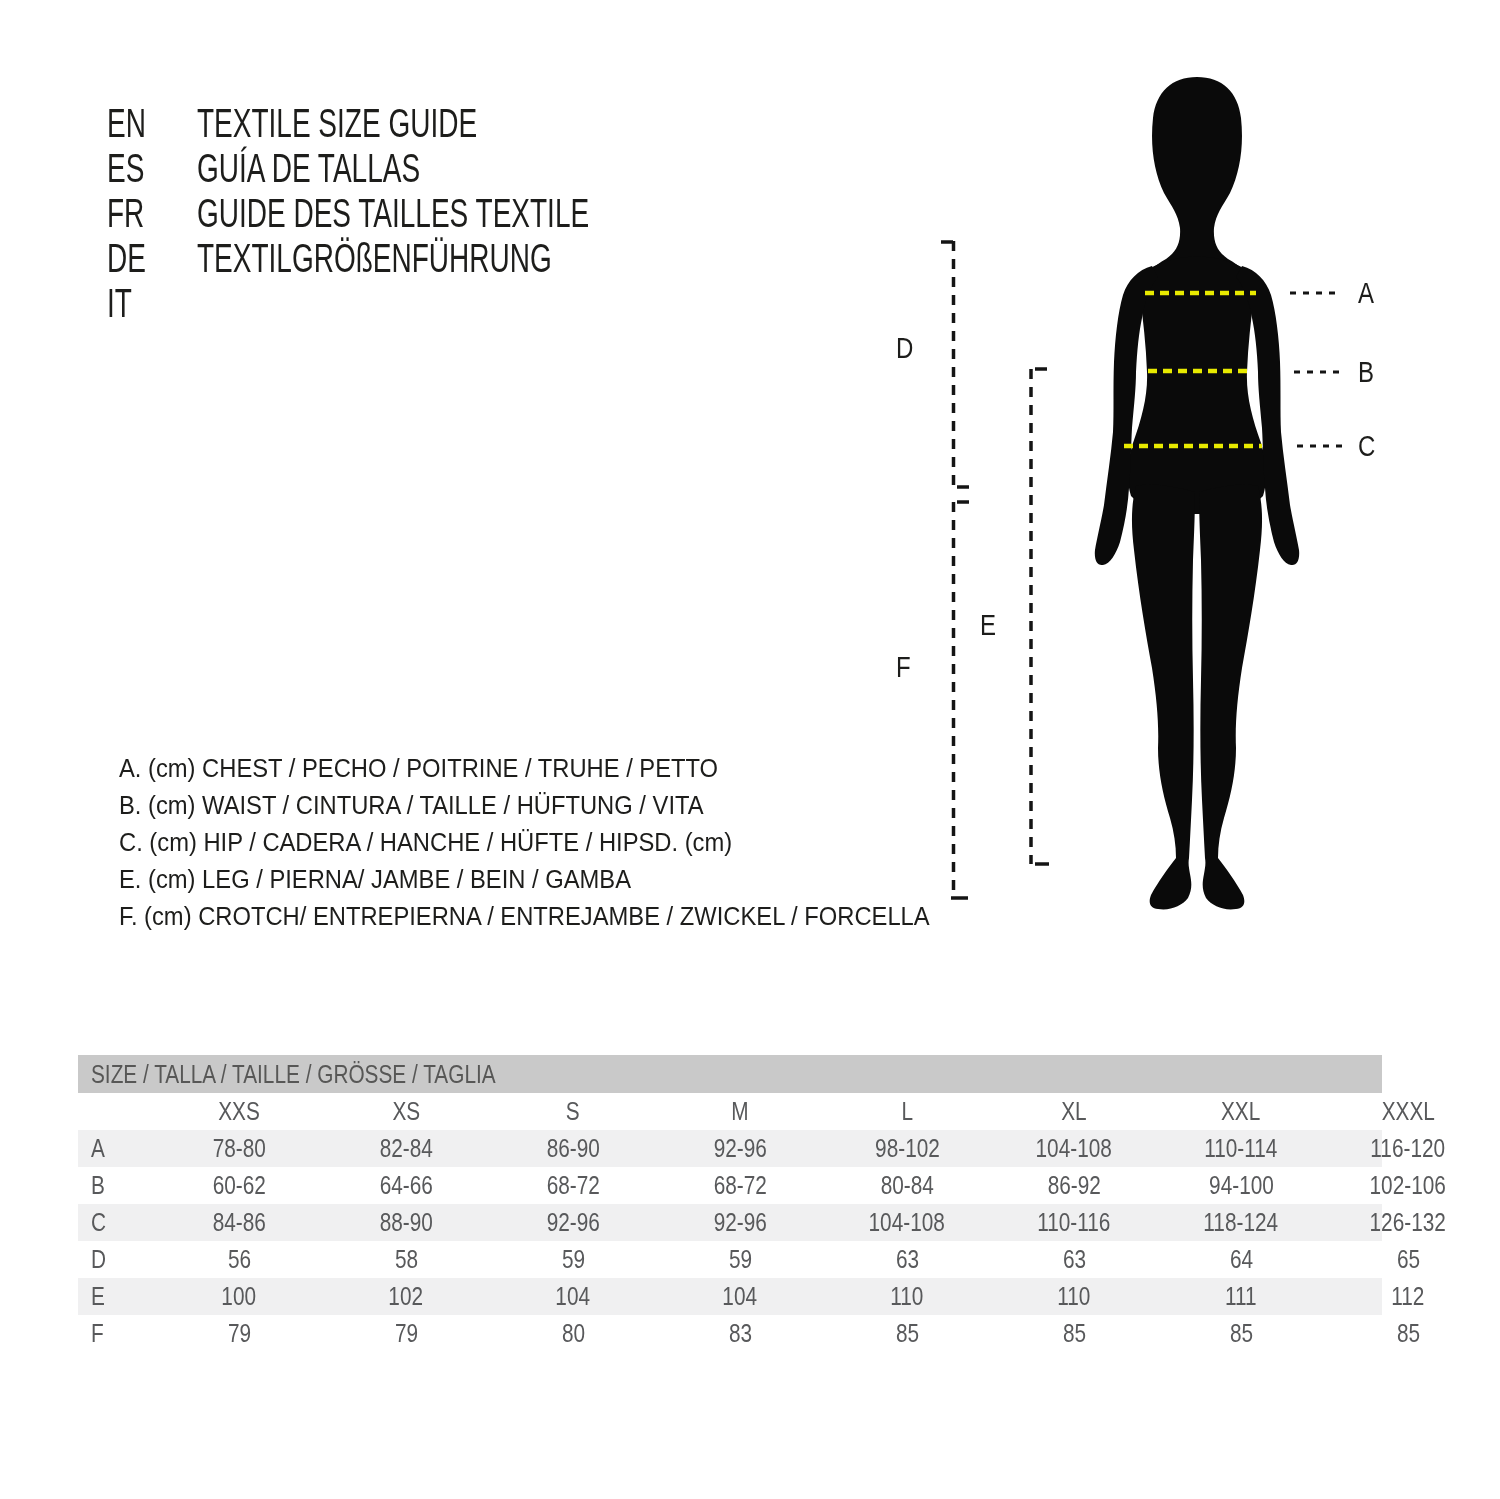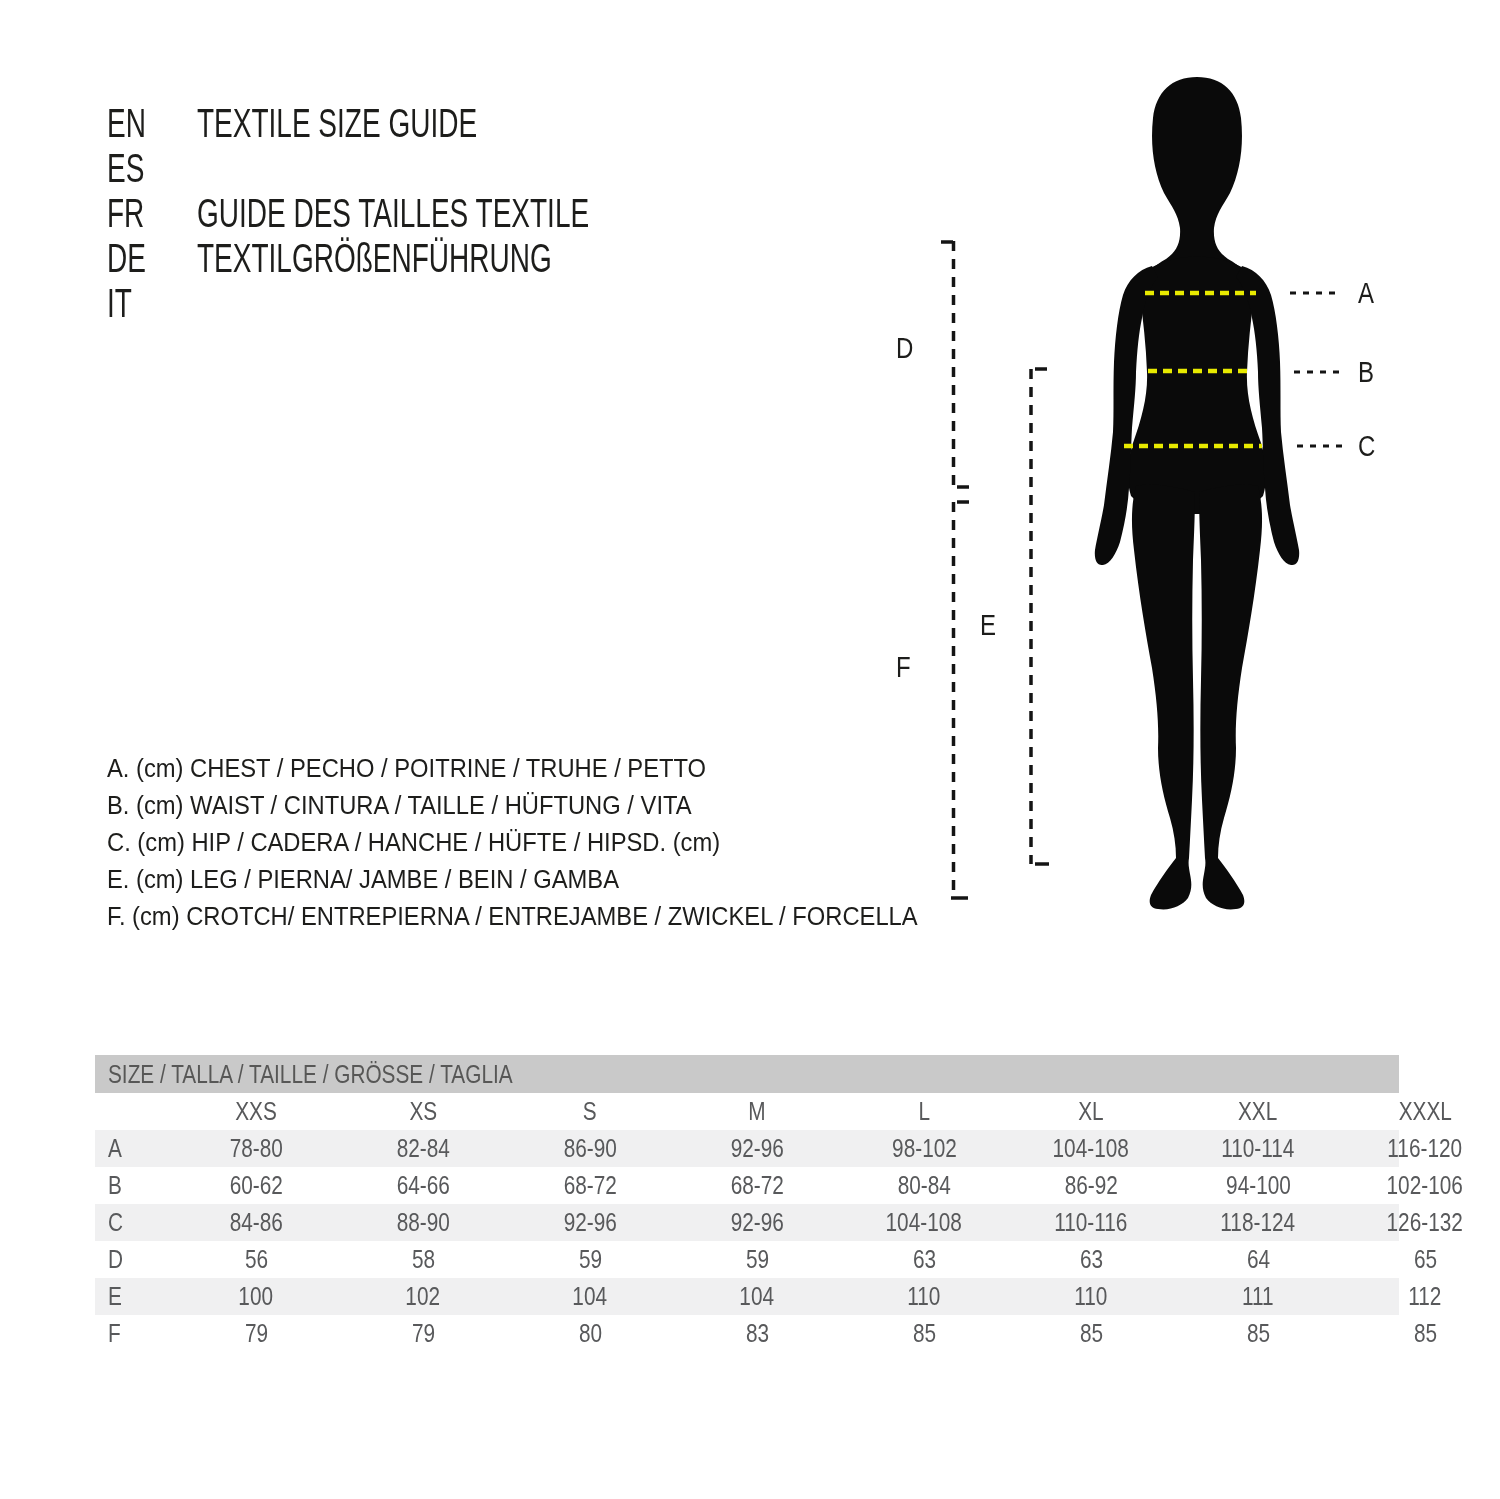--- a/index.html
+++ b/index.html
@@ -10,27 +10,27 @@
   .cx{display:inline-block;transform:scaleX(var(--sx,.8));transform-origin:0 50%;white-space:nowrap;}
   .cxc{transform-origin:50% 50%;}
 
   
   #lang-block{position:absolute;left:107px;top:101px;}
   .lang-row{display:flex;height:45px;line-height:45px;font-size:40px;--sx:.7;}
   .lang-code{width:90px;}
 
   
   #meas-block{position:absolute;left:107px;top:750px;}
-  .meas-row{height:37px;line-height:37px;font-size:25px;--sx:.95;}
+  .meas-row{height:37px;line-height:37px;font-size:25px;margin-left:12px;--sx:.95;}
 
   
   #gender-line{position:absolute;left:107px;top:1005px;height:32px;line-height:32px;font-size:28px;--sx:.93;}
 
   
-  #size-table{position:absolute;left:95px;top:1055px;width:1304px;color:#58595b;}
+  #size-table{position:absolute;left:78px;top:1055px;width:1304px;color:#58595b;}
   #table-header{height:38px;line-height:38px;background:#c9c9c9;color:#575756;font-size:26px;padding-left:13px;box-sizing:border-box;--sx:.8;}
   .trow{display:grid;grid-template-columns:63px repeat(8,138px) 1fr;height:37px;align-items:center;font-size:26px;gap:29px;}
   .trow.stripe{background:#f0f0f1;}
   .tcell{text-align:center;}
   .tlabel{text-align:left;padding-left:13px;}
 
   
   .fig-label{position:absolute;font-size:30px;height:32px;line-height:32px;--sx:.8;}
   #fig-label-a{left:1358px;top:277px;}
   #fig-label-b{left:1358px;top:356px;}
@@ -46,20 +46,21 @@
 
 <div id="stage">
 
   <div id="lang-block">
       <div class="lang-row">
         <div class="lang-code"><span class="cx">EN</span></div>
         <div><span class="cx">TEXTILE SIZE GUIDE</span></div>
       </div>
       <div class="lang-row">
         <div class="lang-code"><span class="cx">ES</span></div>
+        <div><span class="cx">GUÍA DE TALLAS</span></div>
       </div>
       <div class="lang-row">
         <div class="lang-code"><span class="cx">FR</span></div>
         <div><span class="cx">GUIDE DES TAILLES TEXTILE</span></div>
       </div>
       <div class="lang-row">
         <div class="lang-code"><span class="cx">DE</span></div>
         <div><span class="cx">TEXTILGRÖßENFÜHRUNG</span></div>
       </div>
       <div class="lang-row">

